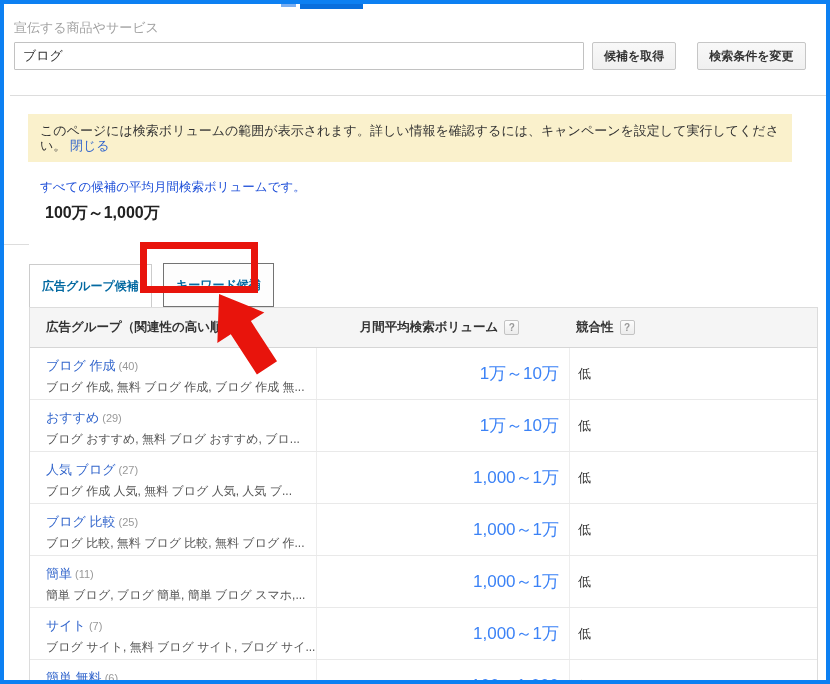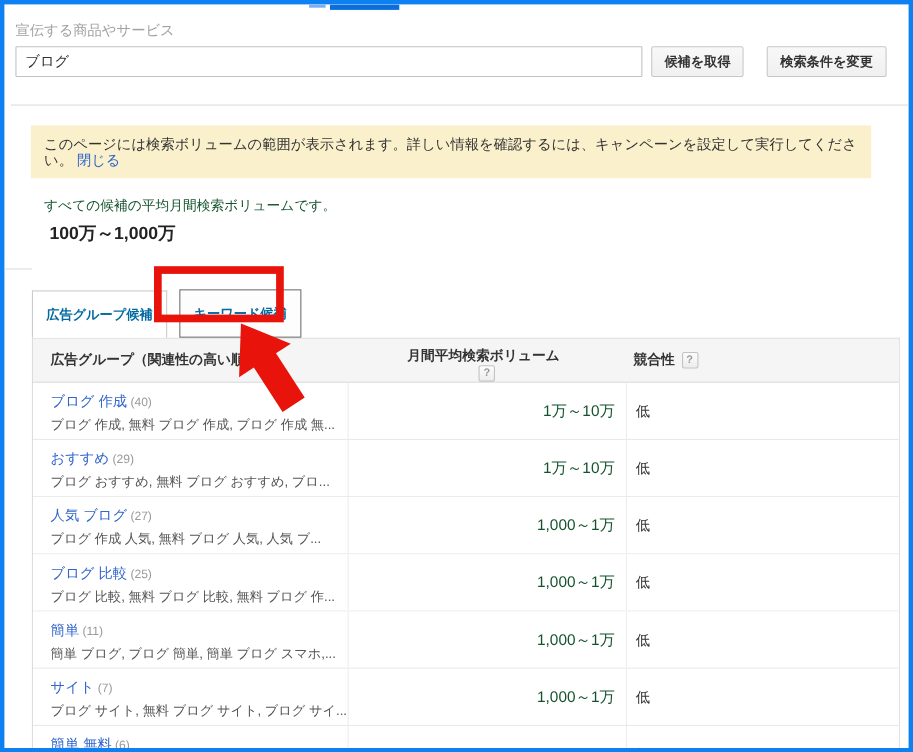--- a/index.html
+++ b/index.html
@@ -41,21 +41,21 @@
   .divider { height: 1px; background: #ddd; margin: 25px 0 0 6px; }
 
   .notice {
     margin: 18px 34px 0 24px;
     background: var(--notice-bg);
     padding: 9px 12px;
     font-size: 13px; color: #333; line-height: 15px;
   }
   .link { color: var(--link-blue); text-decoration: none; cursor: pointer; }
 
-  .caption { margin: 18px 0 0 36px; font-size: 12.5px; color: #14532d; line-height: 14px; }
+  .caption { margin: 18px 0 0 36px; font-size: 12.5px; color: #1d4ed8; line-height: 14px; }
   .range   { margin: 9px 0 0 41px; font-size: 16px; font-weight: bold; color: #222; line-height: 19px; }
 
   .pre-tab-line { position: absolute; left: 0; top: 240px; width: 25px; height: 1px; background: #ddd; }
 
   .tabs { margin: 41px 0 0 25px; display: flex; align-items: flex-end; }
   .tab {
     padding: 14px 12px; font-size: 12px; font-weight: bold; color: #0369a1;
     cursor: pointer; line-height: 14px; white-space: nowrap;
   }
   .tab.active { background: #fff; border: 1px solid #ccc; border-bottom: none; }
@@ -63,37 +63,37 @@
 
   .table { margin-left: 25px; width: 789px; border: 1px solid #dcdcdc; border-bottom: none; }
   .thead {
     display: grid; grid-template-columns: 286px 253px 1fr;
     background: var(--header-bg); height: 40px;
     border-bottom: 1px solid #d6d6d6;
     font-size: 12.5px; font-weight: bold; color: #333;
   }
   .th { display: flex; align-items: center; }
   .th.col1 { padding-left: 16px; }
-  .th.col2 { justify-content: flex-end; padding-right: 6px; flex-direction: column; }
+  .th.col2 { justify-content: center; padding-right: 6px; }
   .th.col3 { padding-left: 7px; }
   .help {
     display: inline-flex; align-items: center; justify-content: center;
     width: 15px; height: 15px; margin-left: 6px;
     background: linear-gradient(#fdfdfd, #ececec);
     border: 1px solid #c3c3c3; border-radius: 2px;
     font-size: 10px; font-weight: bold; color: #999;
   }
   .tr {
     display: grid; grid-template-columns: 286px 253px 1fr;
     height: 52px; background: #fff; border-bottom: 1px solid #e9e9e9;
   }
   .td.col1 { padding: 8px 6px 0 16px; overflow: hidden; white-space: nowrap; }
   .td.col2 { display: flex; align-items: center; justify-content: flex-end;
              padding-right: 10px; border-left: 1px solid #ededed;
-             font-size: 14px; color: #14532d; }
+             font-size: 17px; color: #3b82f6; }
   .td.col3 { display: flex; align-items: center; padding-left: 8px;
              border-left: 1px solid #ededed; font-size: 13px; color: #333; }
   .row-title { font-size: 13px; }
   .row-count { font-size: 11px; color: #999; margin-left: 3px; }
   .row-keywords { margin-top: 4px; font-size: 12px; color: #555; }
 
   .red-box {
     position: absolute; left: 136px; top: 238px;
     width: 118px; height: 51px;
     border: 7px solid var(--red);

